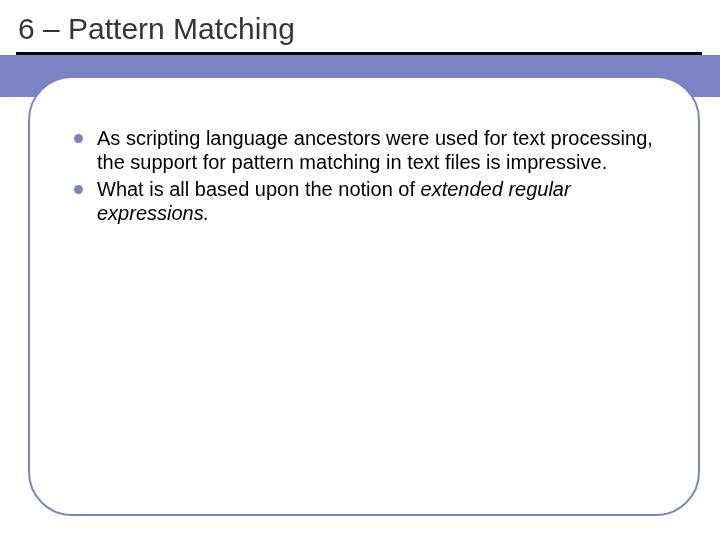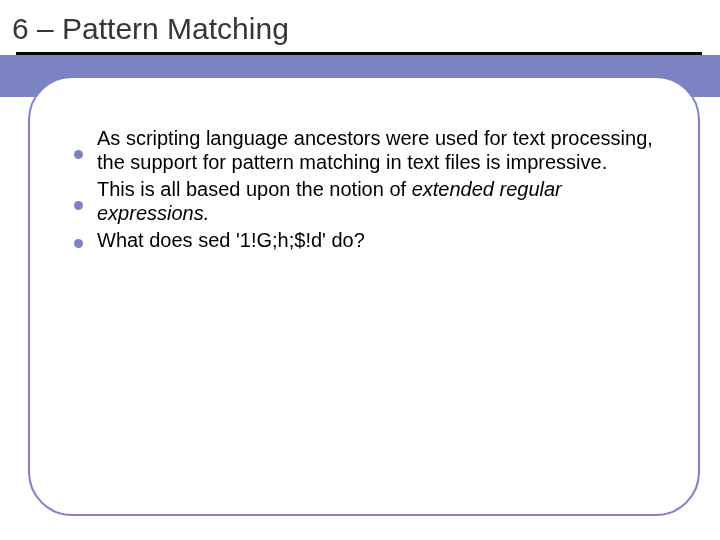--- a/index.html
+++ b/index.html
@@ -5,21 +5,21 @@
   * { margin: 0; padding: 0; box-sizing: border-box; }
   body {
     width: 720px;
     height: 540px;
     background: #fff;
     font-family: Arial, Helvetica, sans-serif;
     overflow: hidden;
     position: relative;
   }
   .title-area {
-    padding: 12px 0 0 12px;
+    padding: 12px 0 0 18px;
   }
   .title {
     font-size: 30px;
     color: #363636;
     font-weight: normal;
   }
   .underline {
     height: 3px;
     background: #000;
     margin: 6px 18px 0 16px;
@@ -41,21 +41,21 @@
     border-radius: 44px;
   }
   .content {
     position: absolute;
     top: 126px;
     left: 74px;
     right: 56px;
   }
   .bullet-item {
     display: flex;
-    align-items: center;
+    align-items: flex-start;
     margin-bottom: 2px;
   }
   .bullet-dot {
     width: 9px;
     height: 9px;
     border-radius: 50%;
     background: #7b83c4;
     flex-shrink: 0;
     margin-top: 8px;
     margin-right: 14px;
@@ -81,22 +81,18 @@
 <div class="content">
 
   <div class="bullet-item">
     <div class="bullet-dot"></div>
     <div class="bullet-text">As scripting language ancestors were used for text processing, the support for pattern matching in text files is impressive.</div>
   </div>
 
 
   <div class="bullet-item">
     <div class="bullet-dot"></div>
-    <div class="bullet-text"><span>This is all based upon the notion of </span><span class="italic">extended regular expressions.</span></div>
+    <div class="bullet-text"><span>What is all based upon the notion of </span><span class="italic">extended regular expressions.</span></div>
   </div>
 
 
-  <div class="bullet-item">
-    <div class="bullet-dot"></div>
-    <div class="bullet-text">What does sed '1!G;h;$!d' do?</div>
-  </div>
 
 </div>
 
 </body></html>

